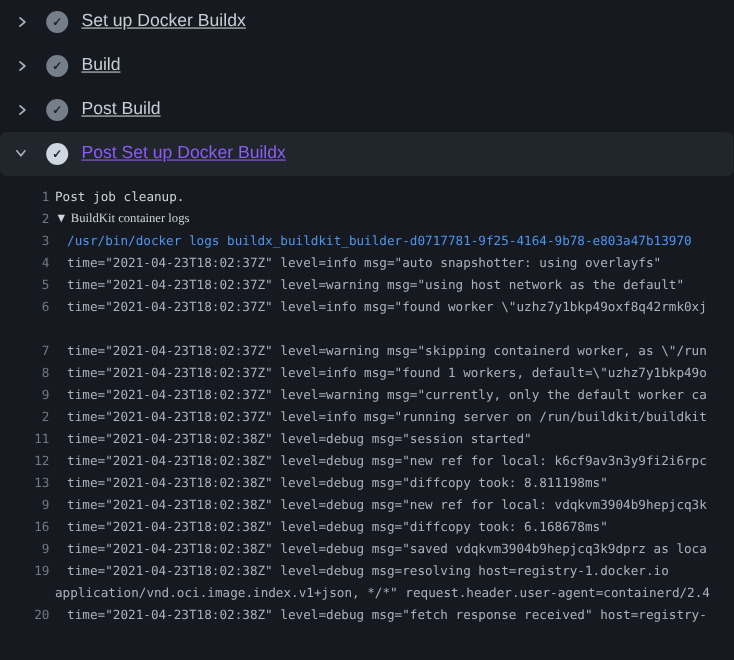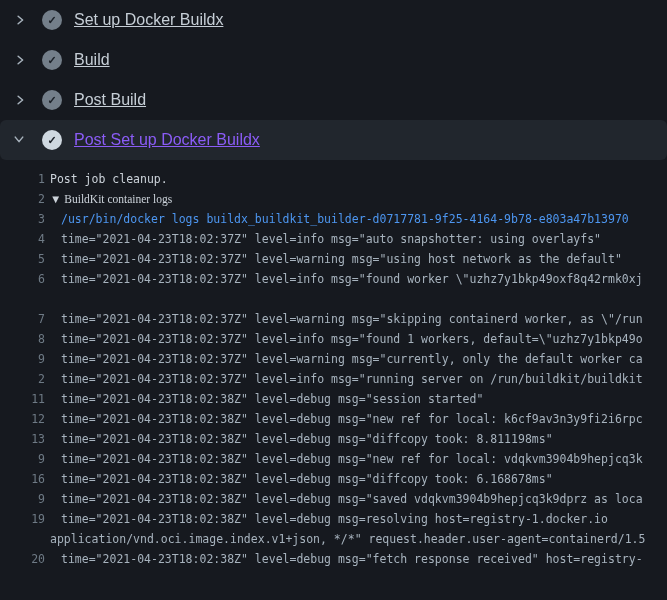--- a/index.html
+++ b/index.html
@@ -221,21 +221,21 @@
   </div>
 
   <div class="log-line kind-log">
     <span class="ln">19</span>
     <span class="txt"><span class="body">time="2021-04-23T18:02:38Z" level=debug msg=resolving host=registry-1.docker.io</span></span>
   </div>
 
 
   <div class="log-line kind-wrap">
     <span class="ln"></span>
-    <span class="txt"><span class="body">application/vnd.oci.image.index.v1+json, */*" request.header.user-agent=containerd/1.5</span></span>
+    <span class="txt"><span class="body">application/vnd.oci.image.index.v1+json, */*" request.header.user-agent=containerd/2.4</span></span>
   </div>
 
   <div class="log-line kind-log">
     <span class="ln">20</span>
     <span class="txt"><span class="body">time="2021-04-23T18:02:38Z" level=debug msg="fetch response received" host=registry-</span></span>
   </div>
 </div>
 </div>
 
 </body></html>

